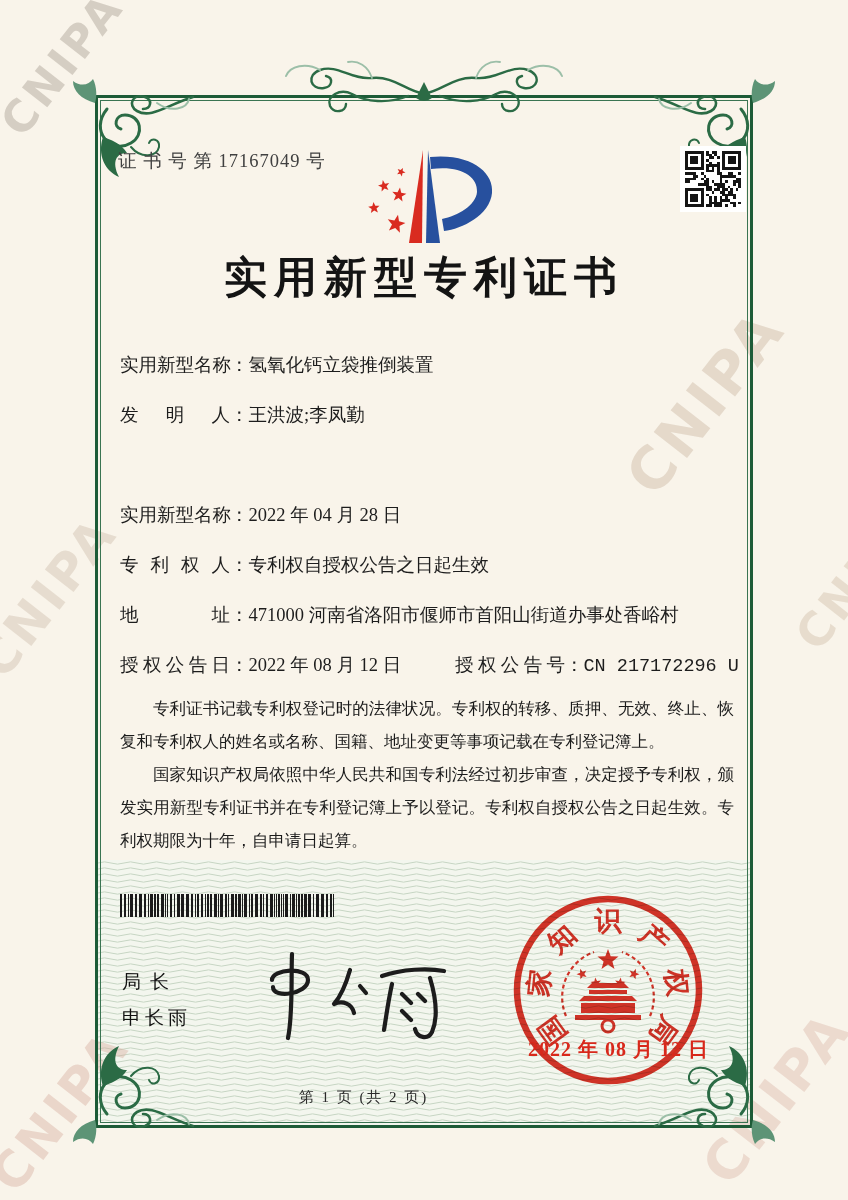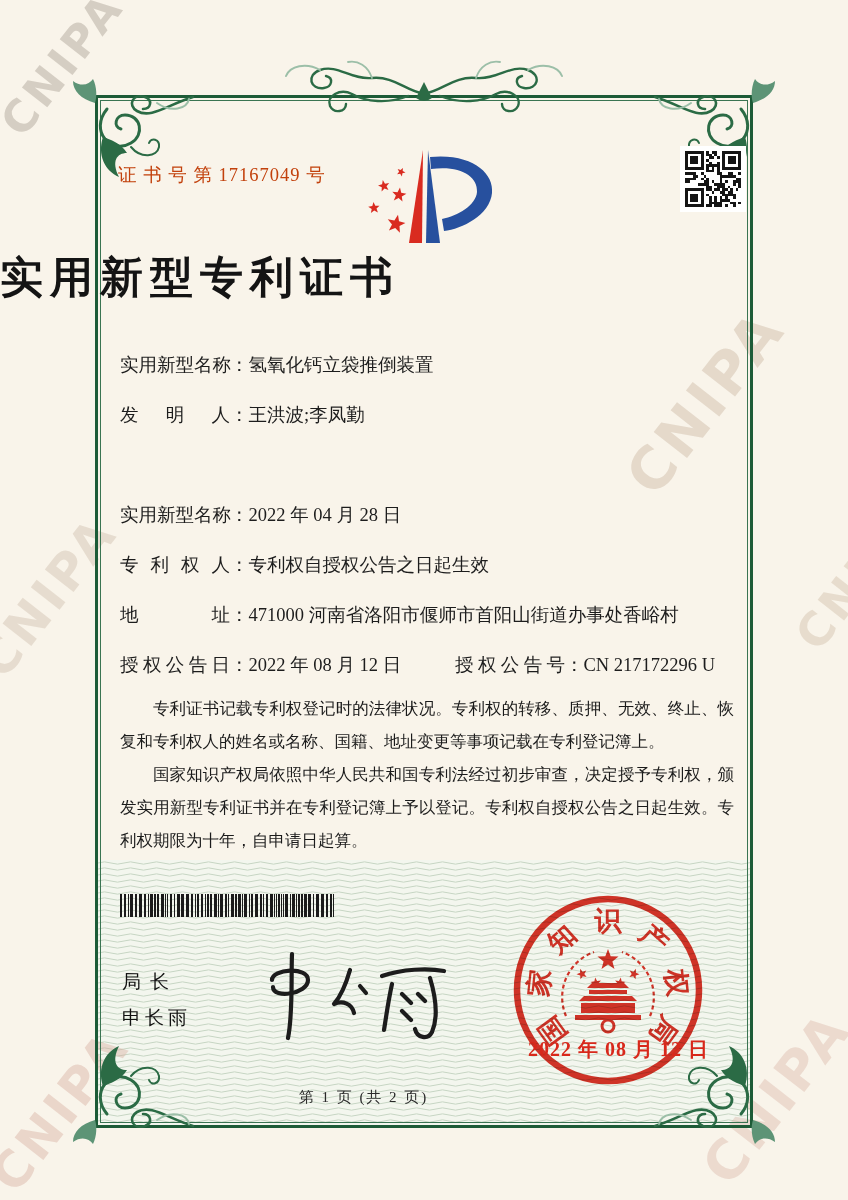--- a/index.html
+++ b/index.html
@@ -20,33 +20,33 @@
   .wm6{left:676px;top:1066px;font-size:54px;color:rgba(214,172,158,.36);}
 
   
   .frame{position:absolute;left:95px;top:95px;width:658px;height:1033px;box-sizing:border-box;
          border:3px solid #1d5b37;z-index:3;}
   .frame-inner{position:absolute;inset:2px;border:1px solid #3a7452;}
 
   .orn{position:absolute;left:0;top:0;z-index:4;pointer-events:none;}
 
   
-  .certno{position:absolute;left:118px;top:162px;z-index:5;font-size:18.5px;letter-spacing:1px;color:#c2410c;}
+  .certno{position:absolute;left:118px;top:148px;z-index:5;font-size:18.5px;letter-spacing:1px;color:#404040;}
   .logo{position:absolute;left:322px;top:131px;z-index:5;}
   .qr{position:absolute;left:680px;top:146px;z-index:5;}
-  .title{position:absolute;left:0;top:249px;width:848px;margin:0;z-index:5;
+  .title{position:absolute;left:0;top:249px;width:848px;margin:0;text-align:center;z-index:5;
          font-size:43px;font-weight:bold;letter-spacing:7px;color:#141414;}
 
   
   .row{position:absolute;left:120px;z-index:5;font-size:18.5px;white-space:nowrap;color:#1d1d1d;}
   .r1{top:352px}.r2{top:402px}.r3{top:452px}.r4{top:502px}.r5{top:552px}.r6{top:602px}.r7{top:652px}
   .lbl{display:inline-block;width:110px;text-align:justify;text-align-last:justify;}
   .cl{display:inline-block;}
   .val{margin-left:0;}
-  .g2{position:absolute;left:335px;top:0;white-space:nowrap;}
+  .g2{position:absolute;left:335px;top:0;white-space:nowrap;font-family:Liberation Mono, monospace;}
 
   
   .paras{position:absolute;left:120px;top:692px;width:614px;z-index:5;
          font-size:16.5px;line-height:33px;text-align:justify;color:#1b1b1b;}
   .paras p{margin:0;text-indent:2em;}
 
   
   .barcode{position:absolute;left:120px;top:894px;z-index:5;}
   .dtitle{position:absolute;left:122px;top:969px;z-index:5;font-size:19px;letter-spacing:9px;color:#111;}
   .dname{position:absolute;left:122px;top:1005px;z-index:5;font-size:19px;letter-spacing:4px;color:#111;}

